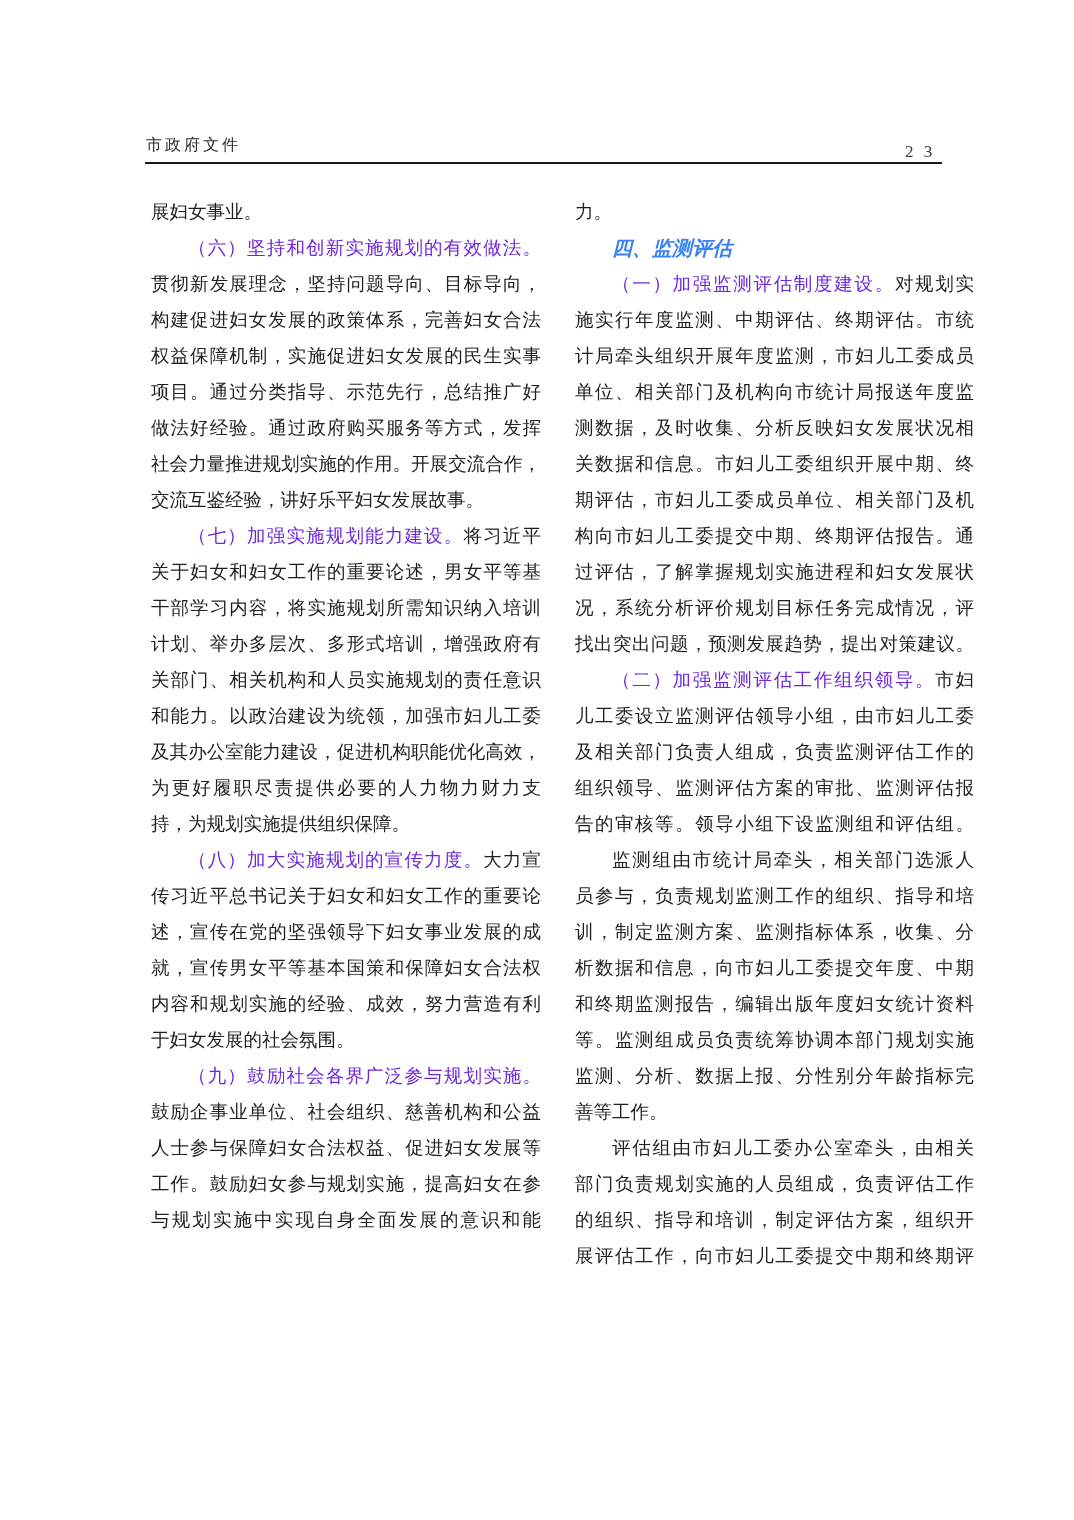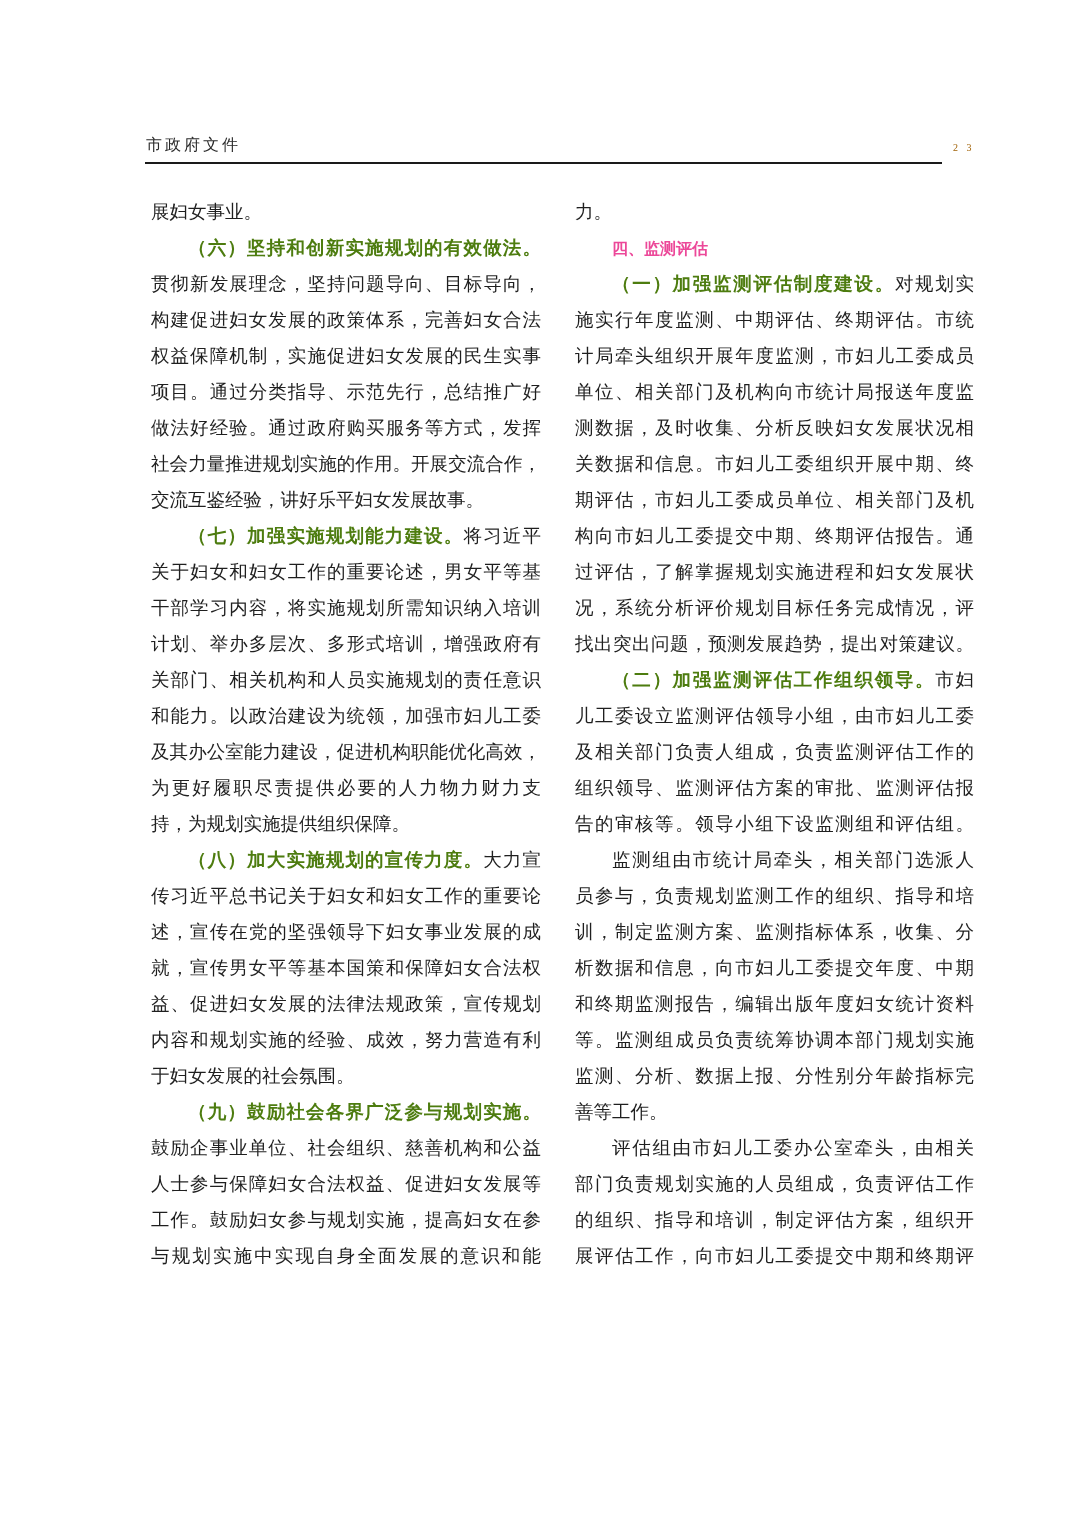--- a/index.html
+++ b/index.html
@@ -23,25 +23,24 @@
     top: 135px;
     font-size: 16px;
     letter-spacing: 3px;
     color: #2a2a2a;
     white-space: nowrap;
   }
   .page-num {
     position: absolute;
     left: 905px;
     top: 142px;
-    font-size: 10px;
+    font-size: 17px;
     letter-spacing: 3px;
-    color: #a16207;
+    color: #404040;
     white-space: nowrap;
-    margin-left: 48px;
   }
   .rule {
     position: absolute;
     left: 145px;
     top: 162px;
     width: 797px;
     height: 2px;
     background: #1a1a1a;
   }
   
@@ -66,29 +65,30 @@
     overflow: visible;
   }
   .line.fill {
     white-space: normal;
     text-align: justify;
     text-align-last: justify;
   }
   .line.indent { text-indent: 37px; }
   
   .seg-kai {
-    font-weight: 700;
-    color: #4d7c0f;
+    font-weight: 400;
+    color: #6d28d9;
   }
   
   .seg-hei {
     font-family: "Liberation Sans", "DejaVu Sans", sans-serif;
     font-weight: 700;
-    font-size: 16px;
-    color: #ec4899;
+    font-size: 20px;
+    color: #3b82f6;
+    font-style: italic;
   }
 </style>
 </head>
 <body>
 
 <div class="page">
   <div class="doc-label">市政府文件</div>
   <div class="page-num">2 3</div>
   <div class="rule"></div>
 
@@ -109,21 +109,20 @@
         <div class="line fill"><span>计划、举办多层次、多形式培训，增强政府有</span></div>
         <div class="line fill"><span>关部门、相关机构和人员实施规划的责任意识</span></div>
         <div class="line fill"><span>和能力。以政治建设为统领，加强市妇儿工委</span></div>
         <div class="line fill"><span>及其办公室能力建设，促进机构职能优化高效，</span></div>
         <div class="line fill"><span>为更好履职尽责提供必要的人力物力财力支</span></div>
         <div class="line"><span>持，为规划实施提供组织保障。</span></div>
         <div class="line fill indent"><span class="seg-kai">（八）加大实施规划的宣传力度。</span><span>大力宣</span></div>
         <div class="line fill"><span>传习近平总书记关于妇女和妇女工作的重要论</span></div>
         <div class="line fill"><span>述，宣传在党的坚强领导下妇女事业发展的成</span></div>
         <div class="line fill"><span>就，宣传男女平等基本国策和保障妇女合法权</span></div>
-        <div class="line fill"><span>益、促进妇女发展的法律法规政策，宣传规划</span></div>
         <div class="line fill"><span>内容和规划实施的经验、成效，努力营造有利</span></div>
         <div class="line"><span>于妇女发展的社会氛围。</span></div>
         <div class="line fill indent"><span class="seg-kai">（九）鼓励社会各界广泛参与规划实施。</span></div>
         <div class="line fill"><span>鼓励企事业单位、社会组织、慈善机构和公益</span></div>
         <div class="line fill"><span>人士参与保障妇女合法权益、促进妇女发展等</span></div>
         <div class="line fill"><span>工作。鼓励妇女参与规划实施，提高妇女在参</span></div>
         <div class="line fill"><span>与规划实施中实现自身全面发展的意识和能</span></div>
       </div>
     <div class="col col-right">
         <div class="line"><span>力。</span></div>

